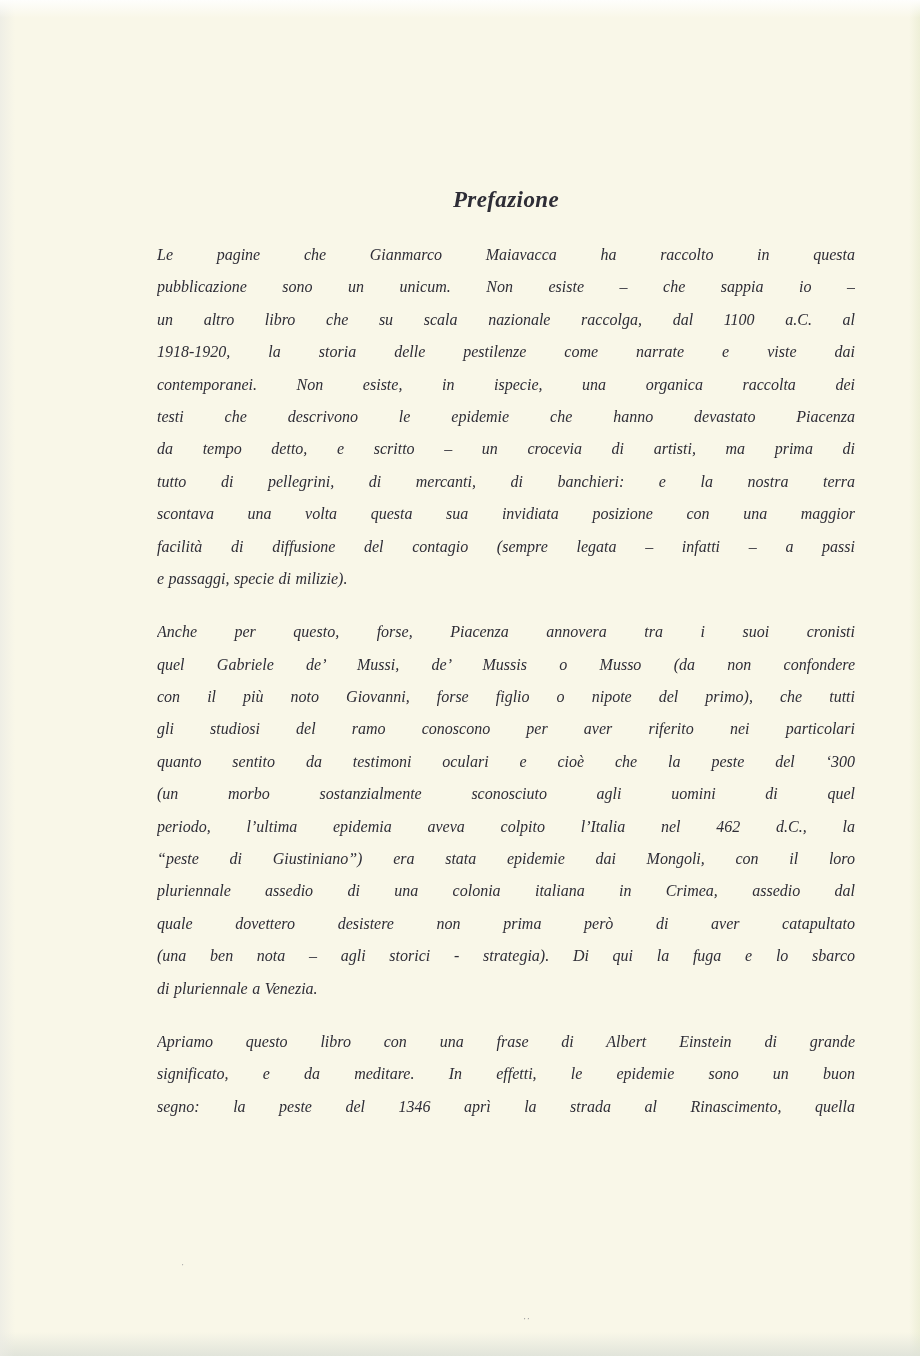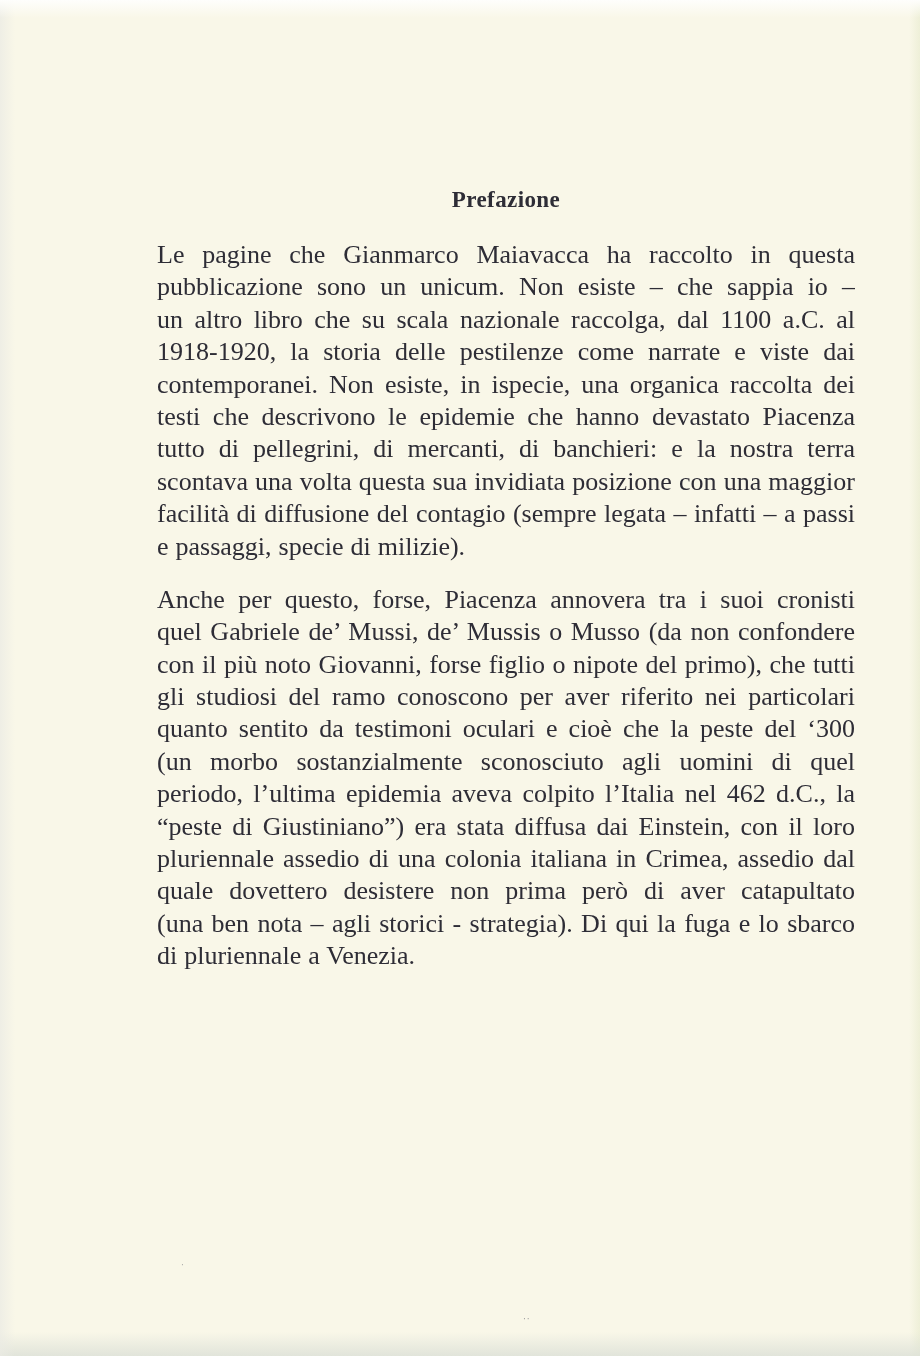--- a/index.html
+++ b/index.html
@@ -13,41 +13,42 @@
     height: 1356px;
     overflow: hidden;
     background:
       linear-gradient(180deg, #fefefc 0px, rgba(254,254,252,0) 18px),
       linear-gradient(90deg, rgba(235,235,228,0.75) 0px, rgba(235,235,228,0) 15px),
       linear-gradient(0deg, rgba(221,225,216,0.85) 0px, rgba(225,228,218,0) 24px),
       linear-gradient(270deg, rgba(229,233,202,0.55) 0px, rgba(229,233,202,0) 11px),
       #f9f7e8;
     font-family: "Liberation Serif", "DejaVu Serif", serif;
     color: #2e2d36;
+    font-style: italic;
   }
   .text-block {
     position: absolute;
     left: 157px;
     top: 185px;
     width: 698px;
   }
   .doc-title {
     text-align: center;
     font-weight: bold;
     font-size: 23px;
     line-height: 30px;
     letter-spacing: 0.4px;
     margin: 0 0 24px 0;
   }
   .para {
     margin: 0 0 21px 0;
   }
   .para:last-child { margin-bottom: 0; }
   .line {
-    font-size: 26px;
+    font-size: 16px;
     line-height: 32.4px;
     height: 32.4px;
     overflow: hidden;
     text-align: justify;
     text-align-last: justify;
     word-spacing: 0.5px;
   }
   .line.last {
     text-align: right;
     text-align-last: left;
@@ -79,39 +80,45 @@
 
     <h1 class="doc-title">Prefazione</h1>
 
     <div class="para">
       <div class="line">Le pagine che Gianmarco Maiavacca ha raccolto in questa</div>
       <div class="line">pubblicazione sono un unicum. Non esiste – che sappia io –</div>
       <div class="line">un altro libro che su scala nazionale raccolga, dal 1100 a.C. al</div>
       <div class="line">1918-1920, la storia delle pestilenze come narrate e viste dai</div>
       <div class="line">contemporanei. Non esiste, in ispecie, una organica raccolta dei</div>
       <div class="line">testi che descrivono le epidemie che hanno devastato Piacenza</div>
+      <div class="line">da tempo detto, e scritto – un crocevia di artisti, ma prima di</div>
       <div class="line">tutto di pellegrini, di mercanti, di banchieri: e la nostra terra</div>
       <div class="line">scontava una volta questa sua invidiata posizione con una maggior</div>
       <div class="line">facilità di diffusione del contagio (sempre legata – infatti – a passi</div>
       <div class="line last">e passaggi, specie di milizie).</div>
     </div>
 
     <div class="para">
       <div class="line">Anche per questo, forse, Piacenza annovera tra i suoi cronisti</div>
       <div class="line">quel Gabriele de’ Mussi, de’ Mussis o Musso (da non confondere</div>
       <div class="line">con il più noto Giovanni, forse figlio o nipote del primo), che tutti</div>
       <div class="line">gli studiosi del ramo conoscono per aver riferito nei particolari</div>
       <div class="line">quanto sentito da testimoni oculari e cioè che la peste del ‘300</div>
       <div class="line">(un morbo sostanzialmente sconosciuto agli uomini di quel</div>
       <div class="line">periodo, l’ultima epidemia aveva colpito l’Italia nel 462 d.C., la</div>
-      <div class="line">“peste di Giustiniano”) era stata diffusa dai Einstein, con il loro</div>
+      <div class="line">“peste di Giustiniano”) era stata epidemie dai Mongoli, con il loro</div>
       <div class="line">pluriennale assedio di una colonia italiana in Crimea, assedio dal</div>
       <div class="line">quale dovettero desistere non prima però di aver catapultato</div>
       <div class="line">(una ben nota – agli storici - strategia). Di qui la fuga e lo sbarco</div>
       <div class="line last">di pluriennale a Venezia.</div>
     </div>
 
+    <div class="para">
+      <div class="line">Apriamo questo libro con una frase di Albert Einstein di grande</div>
+      <div class="line">significato, e da meditare. In effetti, le epidemie sono un buon</div>
+      <div class="line">segno: la peste del 1346 aprì la strada al Rinascimento, quella</div>
+    </div>
 
   </div>
 
   <span class="speck speck-left">·</span>
   <span class="speck speck-bottom">··</span>
 </div>
 
 </body></html>

